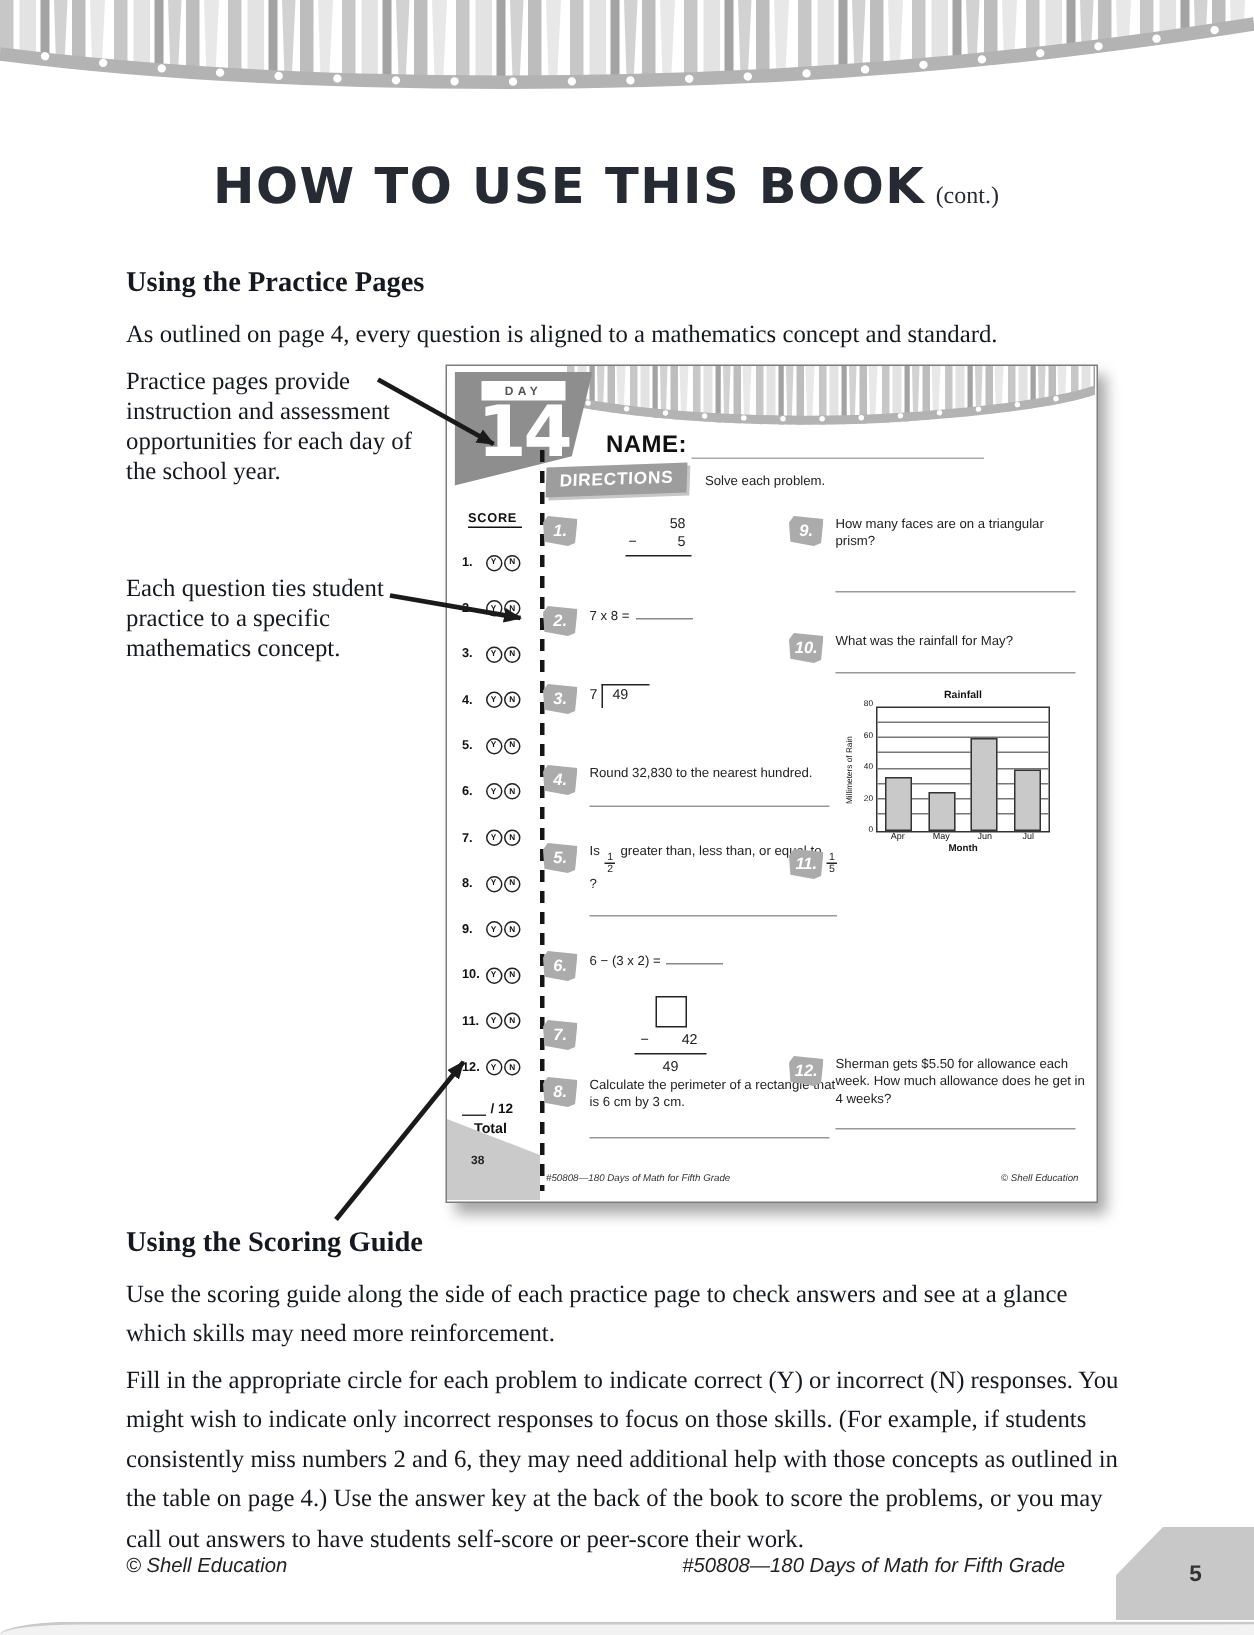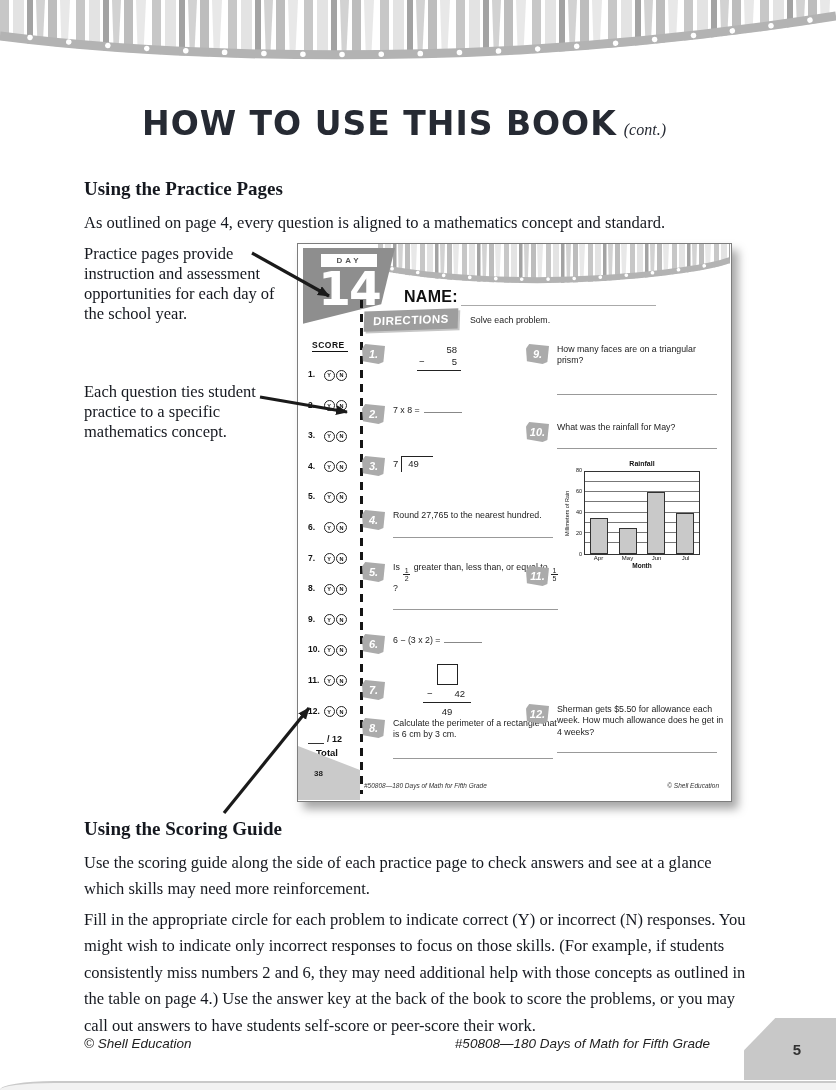--- a/index.html
+++ b/index.html
@@ -6,21 +6,21 @@
   .page{position:relative;width:836px;height:1090px;background:#fff;overflow:hidden;
         font-family:"Liberation Serif", serif;color:#1d2129;}
 
   
   .top-banner{position:absolute;top:0;left:0;width:836px;height:62px;z-index:0;}
 
   
   .title-row{position:absolute;top:104px;left:0;width:836px;text-align:center;transform:translateX(-14px);}
   .title-main{font-family:"DejaVu Sans", sans-serif;font-weight:900;font-size:33px;
               letter-spacing:1px;color:#262a33;}
-  .title-cont{font-style:italic;font-size:16px;color:#262a33;margin-left:3px;}
+  .title-cont{font-size:16px;color:#262a33;margin-left:3px;}
 
   .h-serif{position:absolute;left:84px;margin:0;font-size:19px;font-weight:bold;color:#15181f;}
   .hp{top:178px;}
   .hs{top:818px;}
   .body{position:absolute;margin:0;font-size:16.5px;line-height:1.6;color:#15181f;}
   .intro{left:84px;top:210px;width:690px;}
   .callout{line-height:1.22;}
   .c1{left:84px;top:244px;width:212px;}
   .c2{left:84px;top:382px;width:205px;}
   .p-s1{left:84px;top:850px;width:655px;}
@@ -298,21 +298,21 @@
     </div>
 
     <div class="prob lcol" style="top:212px">
       <span class="pbadge">3.</span>
       <div class="pbody"><span class="divisor">7</span><span class="dividend">49</span></div>
     </div>
 
     <div class="prob lcol" style="top:266px">
       <span class="pbadge">4.</span>
       <div class="pbody">
-        <div class="ptext" style="width:152px">Round 27,765 to the nearest hundred.</div>
+        <div class="ptext" style="width:152px">Round 32,830 to the nearest hundred.</div>
         <span class="ans-line" style="margin-top:15px"></span>
       </div>
     </div>
 
     <div class="prob lcol" style="top:318px">
       <span class="pbadge">5.</span>
       <div class="pbody">
         <div class="ptext">
           <span>Is</span>
           <span class="frac">

